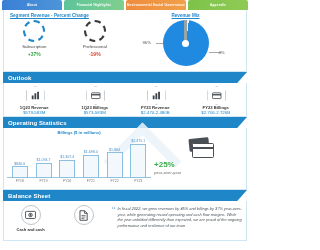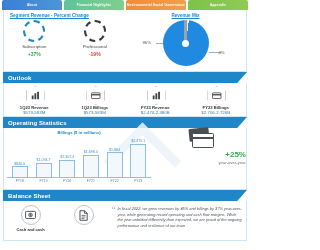--- a/index.html
+++ b/index.html
@@ -76,21 +76,21 @@
   .charttitle{font-size:4.2px;font-weight:bold;color:#1f86c8;text-align:center;margin-bottom:1px;}
   .bars{position:relative;height:42px;display:flex;align-items:flex-end;
         justify-content:space-around;padding:0 4px;box-sizing:border-box;}
   .barcol{width:16px;text-align:center;position:relative;}
   .barval{font-size:3.6px;color:#4a90c4;margin-bottom:.5px;white-space:nowrap;}
   .bar{width:16px;background:#f2f8fc;border:1px solid #8dc0de;box-sizing:border-box;margin:0 auto;}
   .axis{position:absolute;left:3px;right:3px;bottom:0;height:1px;background:#9cc4dd;}
   .xlabels{display:flex;justify-content:space-around;padding:1px 4px 0 4px;box-sizing:border-box;}
   .xlab{width:16px;text-align:center;font-size:3.4px;color:#777;}
 
-  .statcol{width:38%;position:relative;box-sizing:border-box;text-align:right;}
+  .statcol{width:38%;position:relative;padding-top:10px;box-sizing:border-box;text-align:left;}
   .cardicon{width:26px;height:20px;margin:0 auto 2px auto;position:relative;}
   .cardback{position:absolute;left:2px;top:0;width:20px;height:13px;background:#4a4f55;
             border-radius:1.5px;transform:rotate(-6deg);}
   .cardfront{position:absolute;left:5px;top:5px;width:20px;height:13px;background:#fff;
              border:1.2px solid #4a4f55;border-radius:1.5px;}
   .cardstripe{position:absolute;left:0;top:2.5px;width:100%;height:2.5px;background:#4a4f55;}
   .bigpct{font-size:8px;font-weight:bold;color:#3aab4a;}
   .yoy{font-size:3.8px;color:#666;margin-top:2px;letter-spacing:.2px;}
 
   

